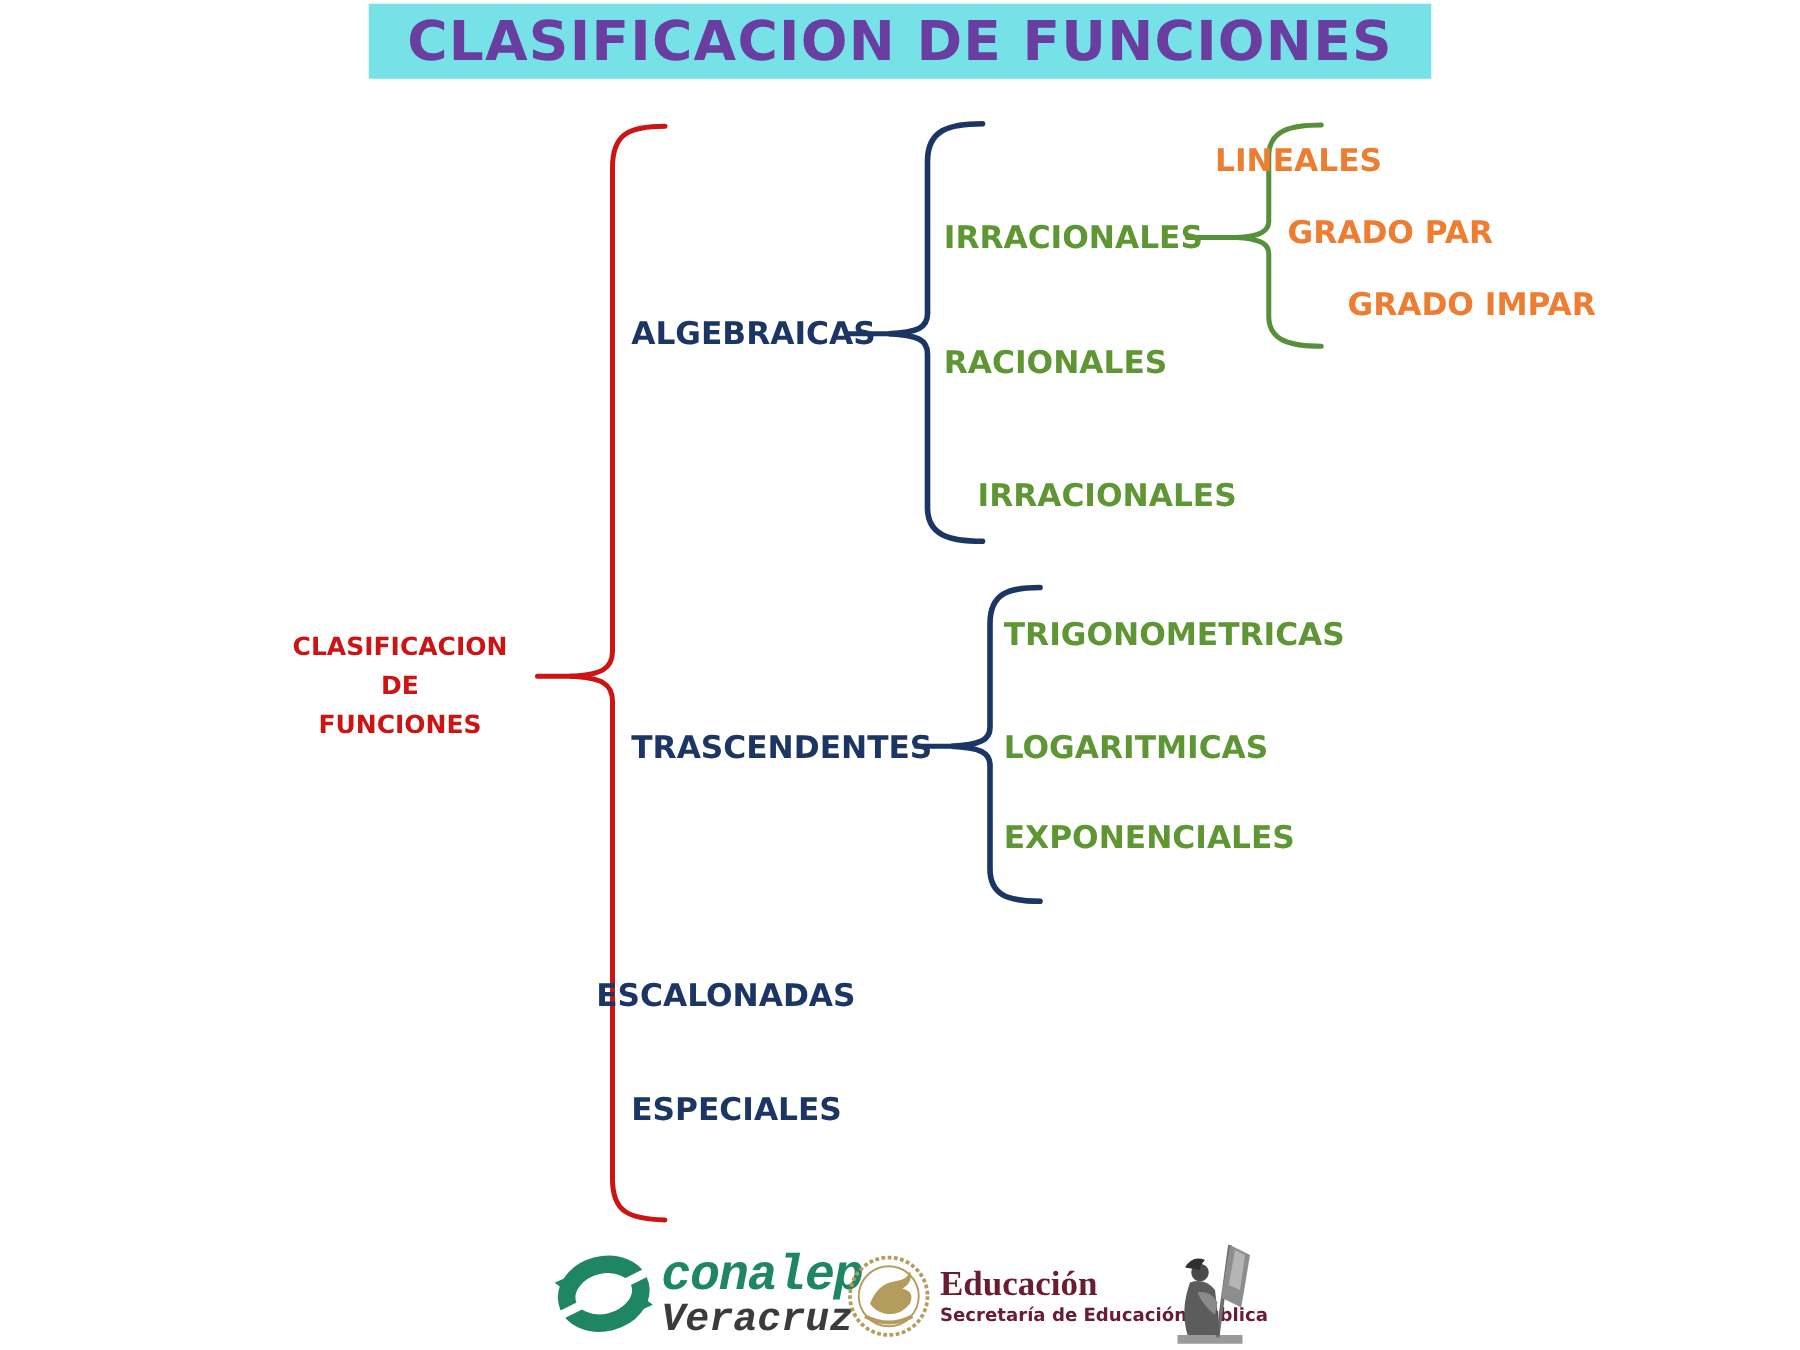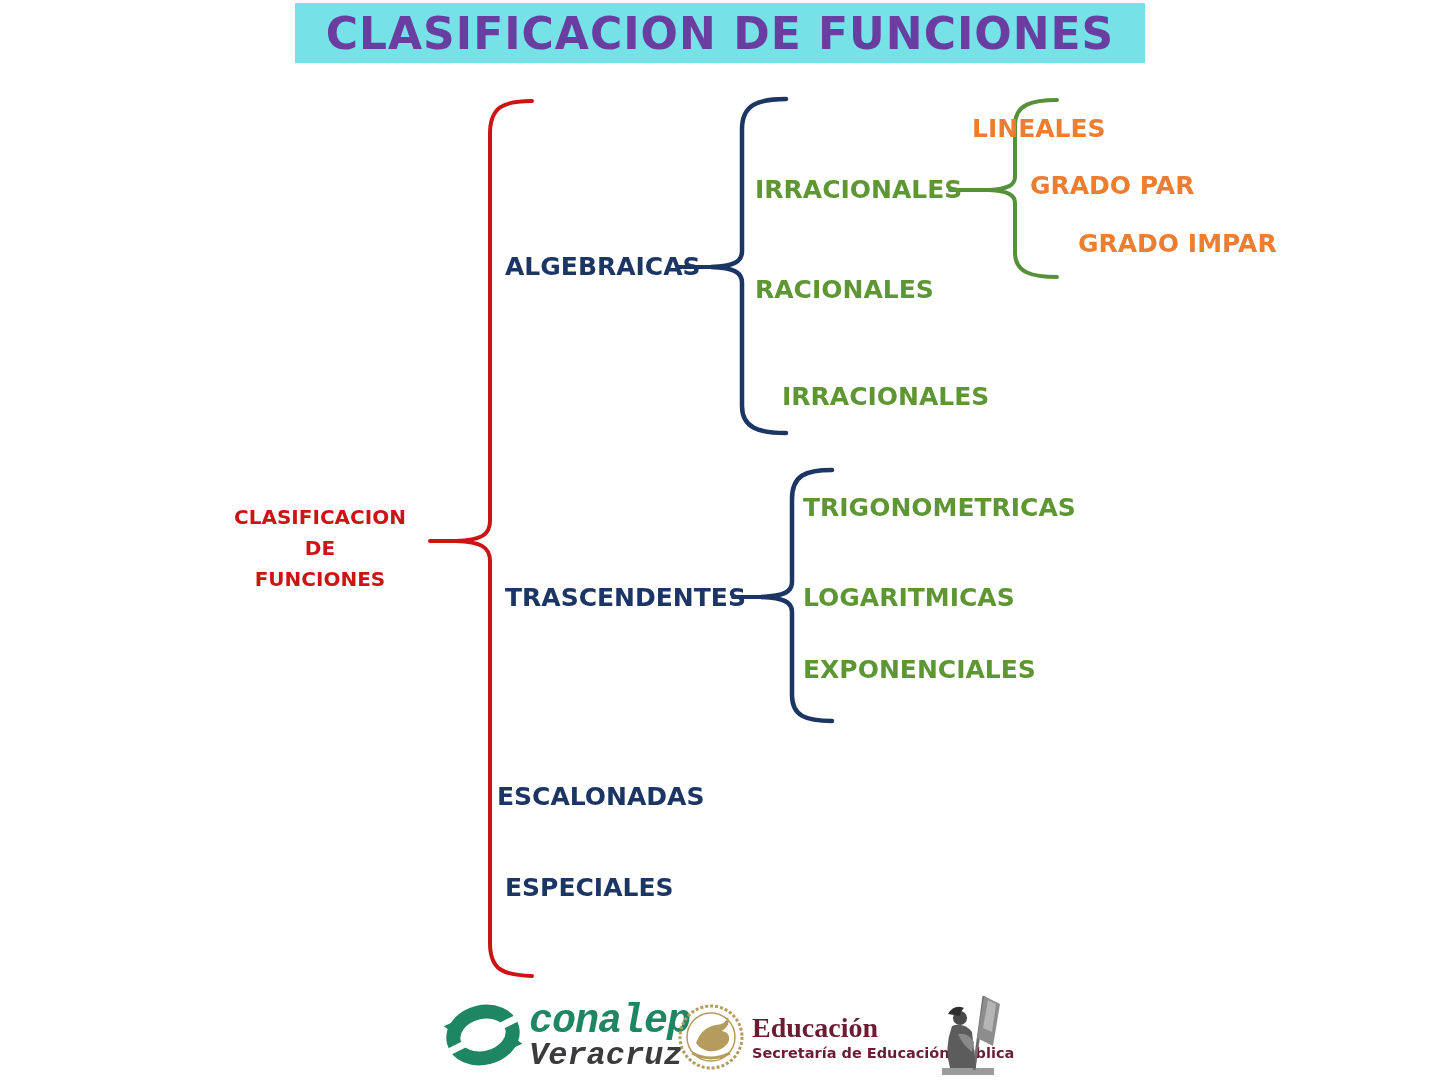--- a/index.html
+++ b/index.html
@@ -65,21 +65,21 @@
   <div class="node lvl2" style="left:755px;top:177px;">IRRACIONALES</div>
   <div class="node lvl2" style="left:755px;top:277px;">RACIONALES</div>
   <div class="node lvl2" style="left:782px;top:384px;text-align:center;">IRRACIONALES</div>
   <div class="node lvl3" style="left:972px;top:116px;">LINEALES</div>
   <div class="node lvl3" style="left:1030px;top:173px;">GRADO PAR</div>
   <div class="node lvl3" style="left:1078px;top:231px;">GRADO IMPAR</div>
   <div class="node lvl1" style="left:505px;top:585px;">TRASCENDENTES</div>
   <div class="node lvl2" style="left:803px;top:495px;">TRIGONOMETRICAS</div>
   <div class="node lvl2" style="left:803px;top:585px;">LOGARITMICAS</div>
   <div class="node lvl2" style="left:803px;top:657px;">EXPONENCIALES</div>
-  <div class="node lvl1" style="left:497px;top:784px;">ESCALONADAS</div>
+  <div class="node lvl1" style="left:477px;top:784px;">ESCALONADAS</div>
   <div class="node lvl1" style="left:505px;top:875px;">ESPECIALES</div>
 
   <div class="logo-conalep">
     <svg width="80" height="64" viewBox="0 0 80 64">
       <g transform="rotate(-14 40 32)">
         <ellipse cx="40" cy="32" rx="30" ry="23" fill="none" stroke="#1e8663" stroke-width="14"></ellipse>
         <line x1="4" y1="40" x2="76" y2="24" stroke="#ffffff" stroke-width="7"></line>
         <polygon points="4,14 26,10 14,26" fill="#1e8663"></polygon>
         <polygon points="76,50 54,54 66,38" fill="#1e8663"></polygon>
       </g>

